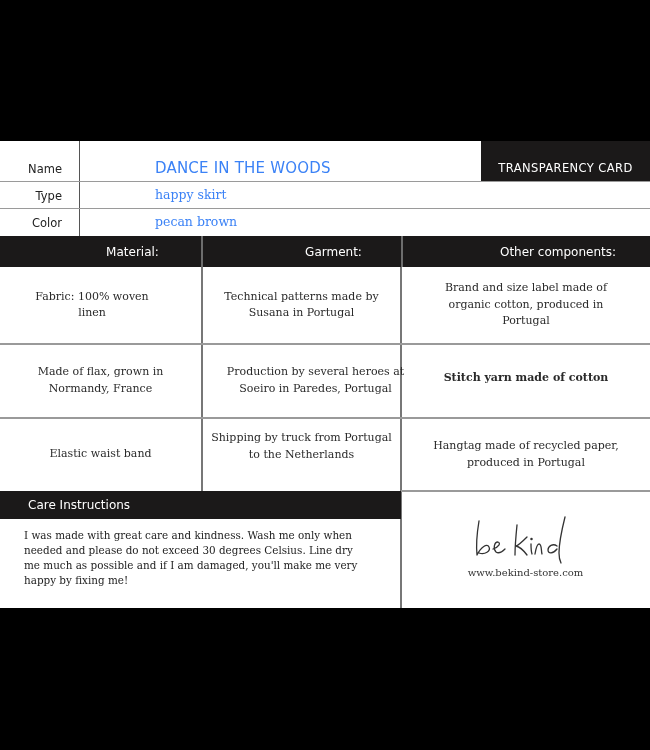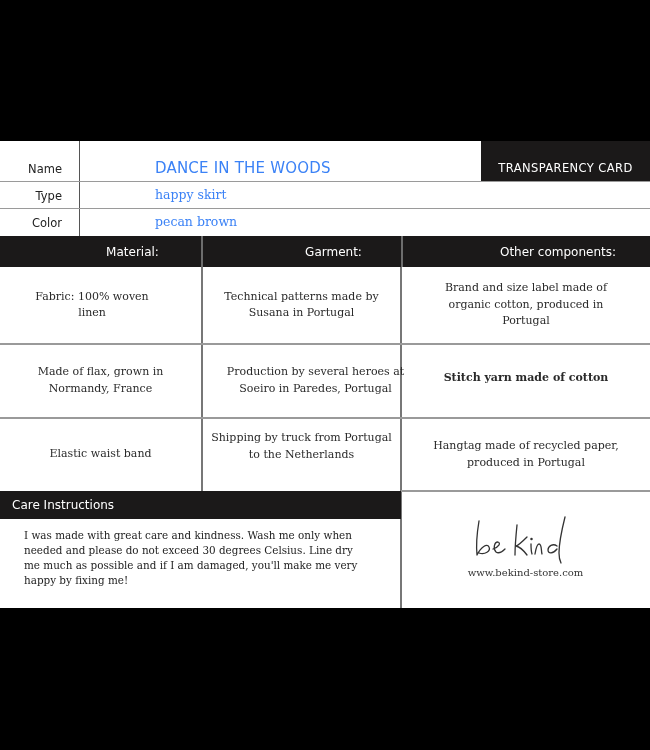--- a/index.html
+++ b/index.html
@@ -22,21 +22,21 @@
   .th { position:absolute; top:0; height:31px; display:flex; align-items:center; justify-content:center; color:#fff;
         font-family:"DejaVu Sans", sans-serif; font-size:12px;padding-left:32px; }
   .th-div { position:absolute; top:0; width:1.5px; height:31px; background:#6d6d6d; }
 
   .cell { position:absolute; display:flex; align-items:center; justify-content:center; text-align:center;
           font-family:"DejaVu Serif", serif; font-size:11px; line-height:16.5px; color:#2a2a2a; box-sizing:border-box; padding:0 12px; }
   .hline { position:absolute; left:0; height:1.5px; background:#9a9a9a; }
   .vline { position:absolute; width:1.5px; background:#777; }
 
   .care-head { position:absolute; left:0; top:350px; width:401px; height:28px; background:#1b1919; color:#fff;
-               font-family:"DejaVu Sans", sans-serif; font-size:12px; display:flex; align-items:center; padding-left:12px; box-sizing:border-box; }
+               font-family:"DejaVu Sans", sans-serif; font-size:12px; display:flex; align-items:center; padding-left:28px; box-sizing:border-box; }
   .care-text { position:absolute; left:24px; top:387px; width:345px; font-family:"DejaVu Serif", serif; font-size:10.4px;
                line-height:15px; color:#222; }
   .logo { position:absolute; left:401px; top:350px; width:249px; height:117px; }
   .logo-script { position:absolute; left:72px; top:22px; }
   .logo-url { position:absolute; left:0; width:249px; top:76px; text-align:center; font-family:"DejaVu Serif", serif;
               font-size:10px; color:#333; }
 </style>
 </head>
 <body>
 

